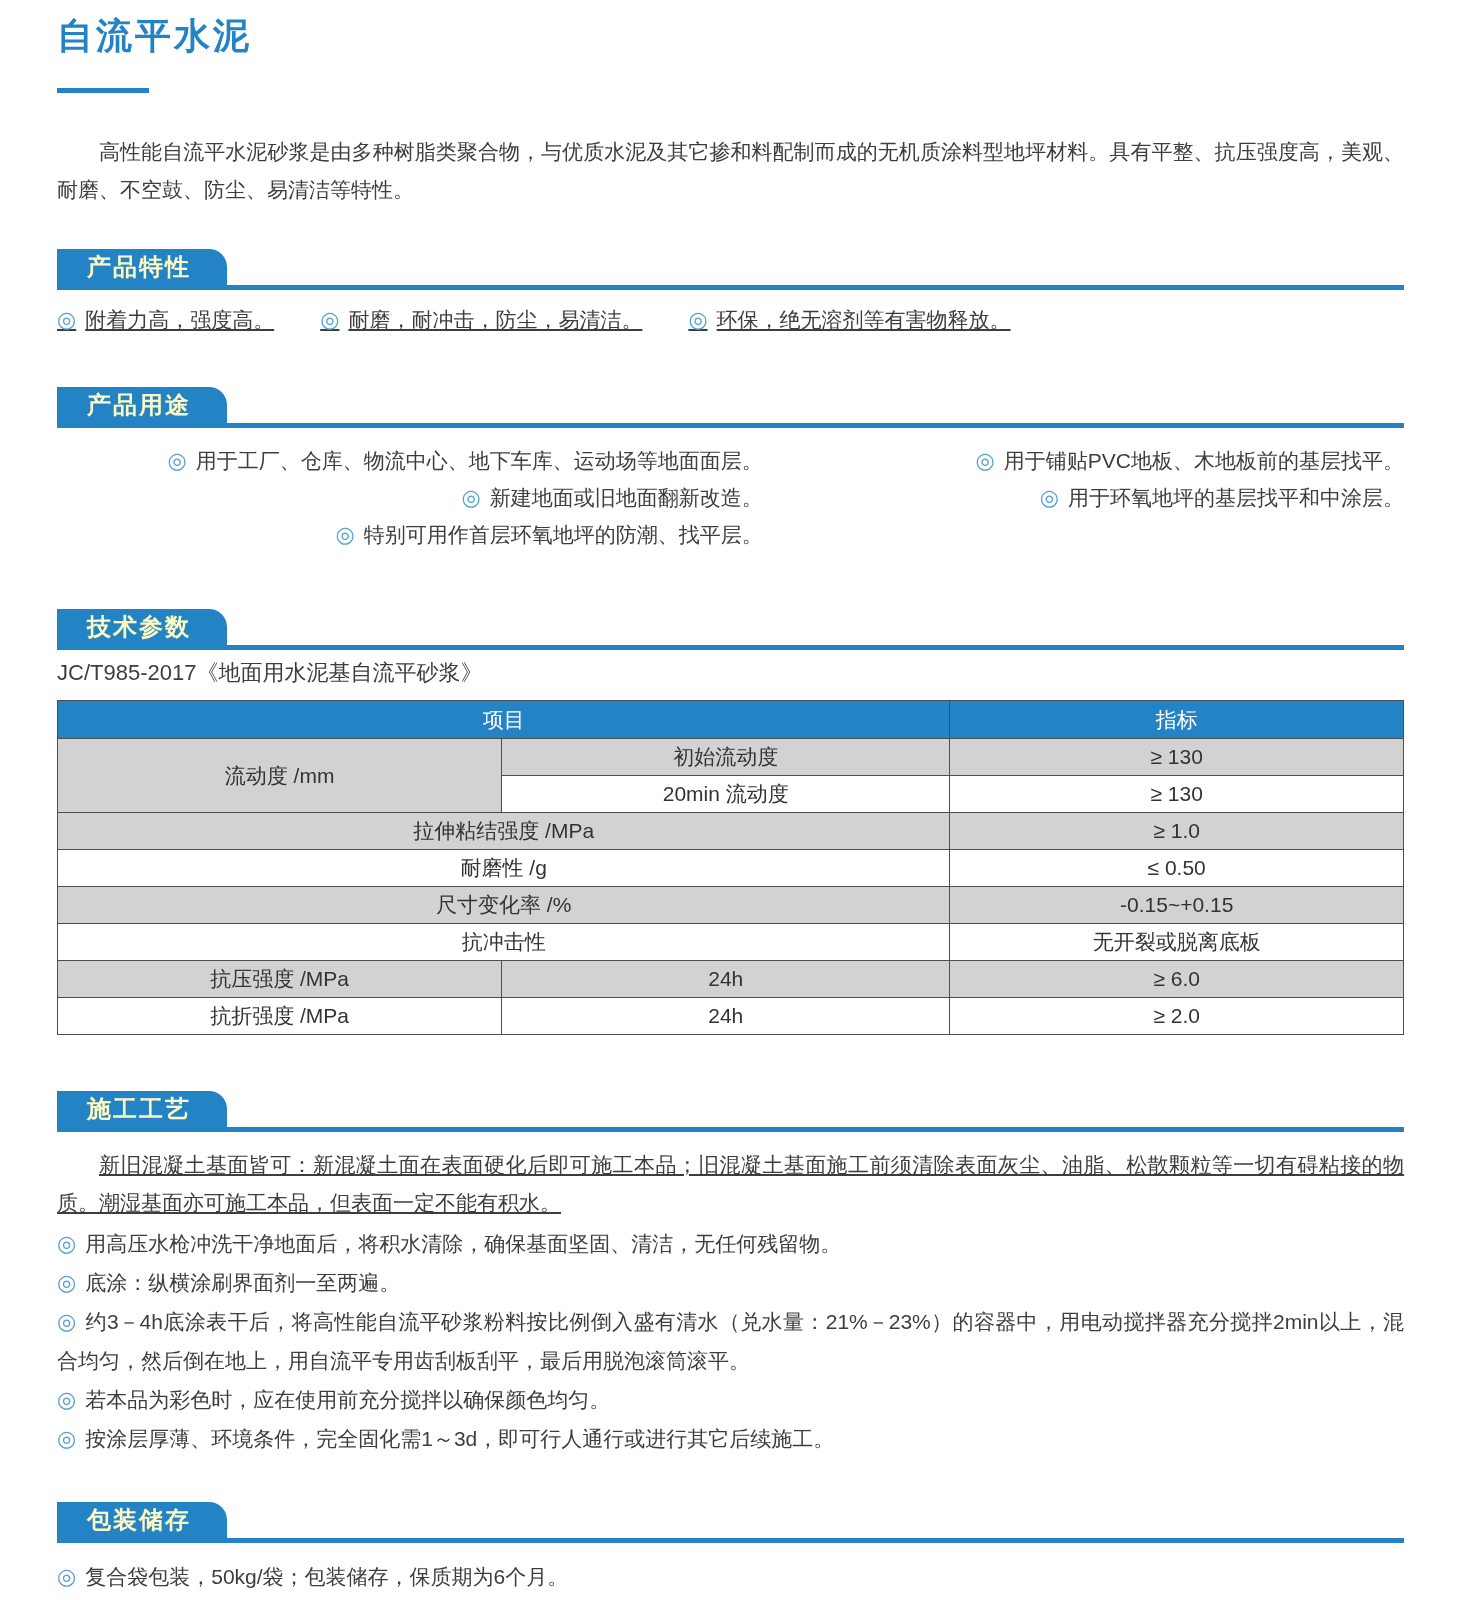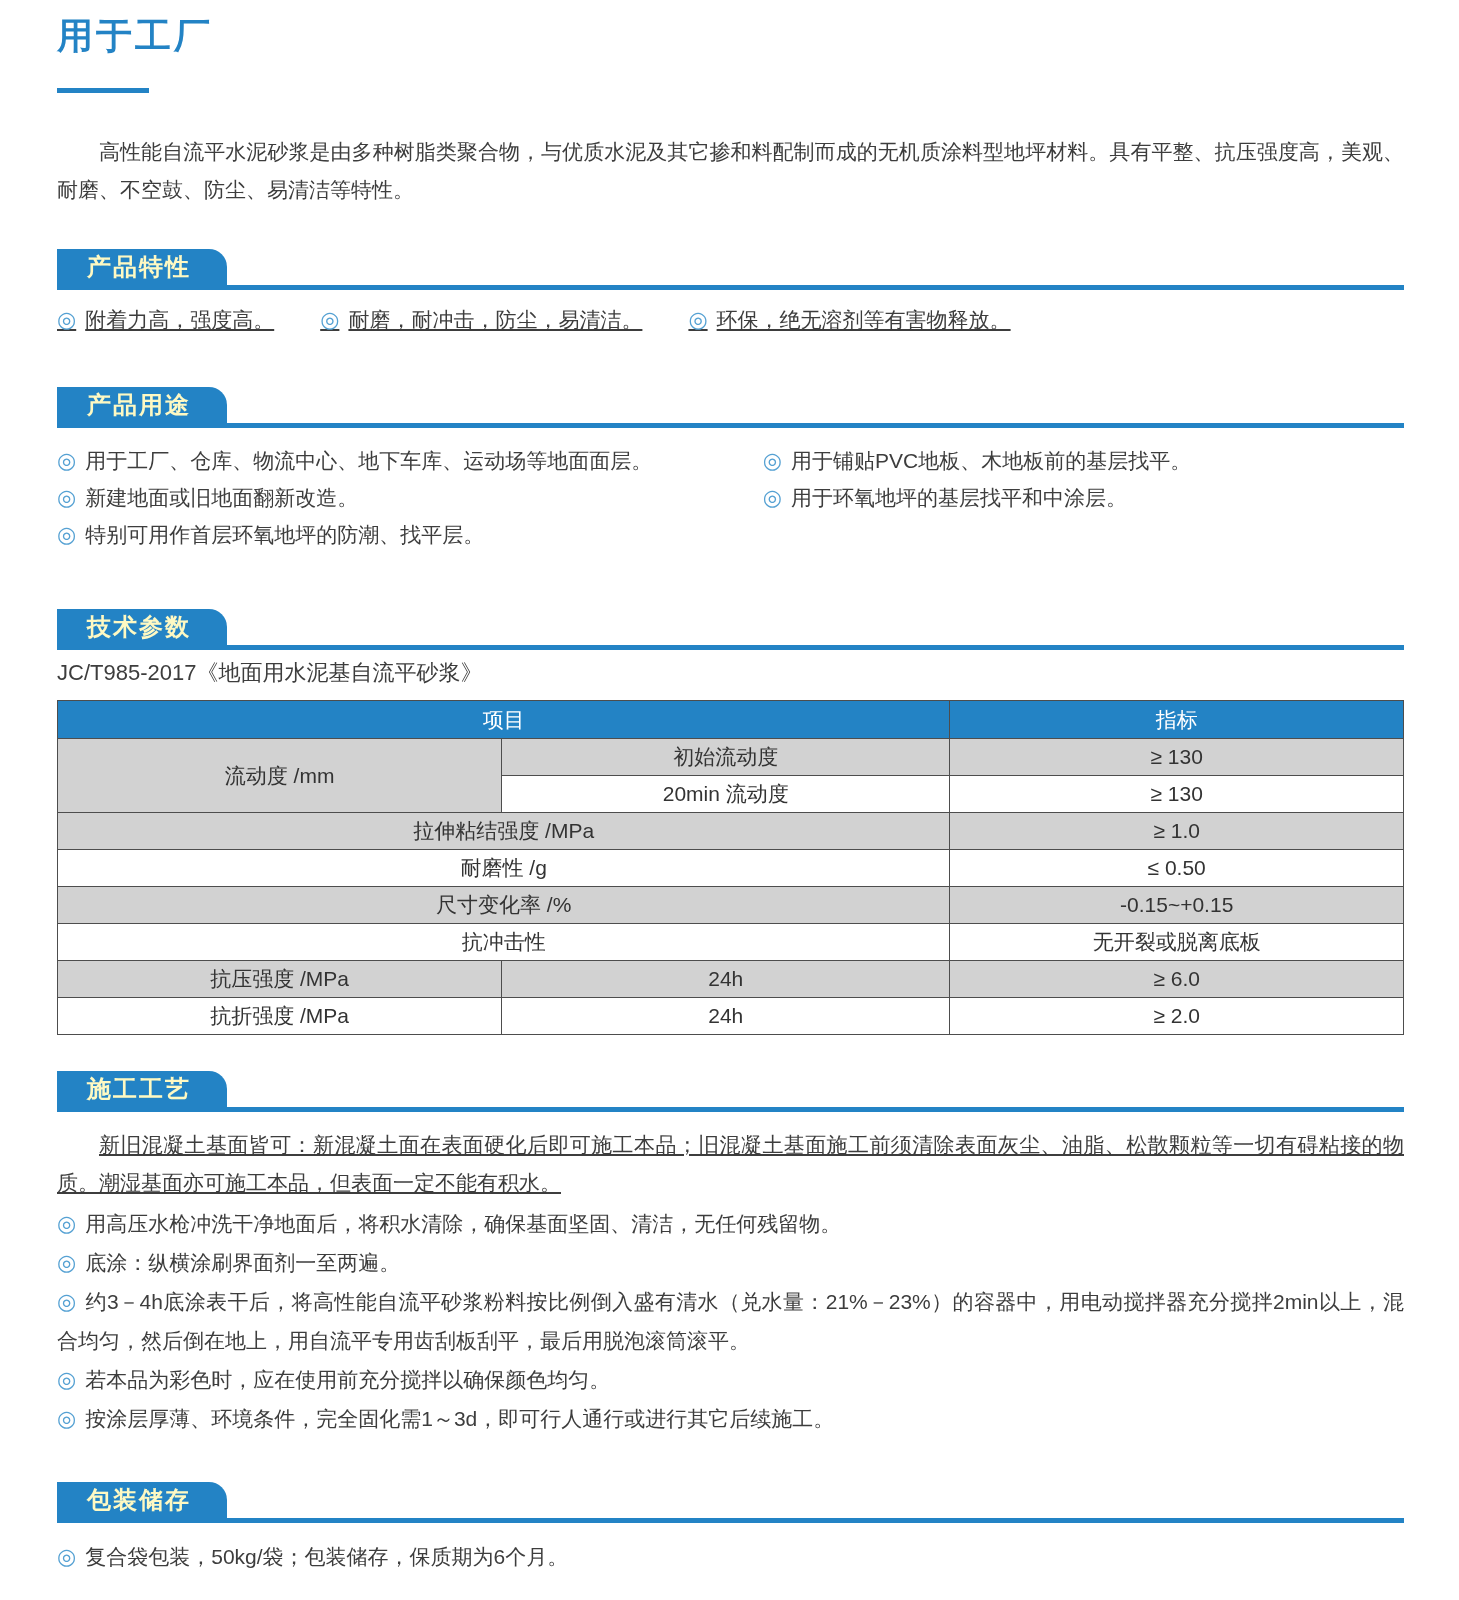--- a/index.html
+++ b/index.html
@@ -75,21 +75,21 @@
   }
 
   
   .section-uses { margin-top: 50px; }
   .uses-grid {
     margin-top: 14px;
     display: grid;
     grid-template-columns: 52.4% 47.6%;
   }
   .uses-col { font-size: 21px; }
-  .uses-col .bullet { line-height: 37px; }
+  .uses-col .bullet { line-height: 37px; text-align: right; }
 
   
   .section-parameters { margin-top: 56px; }
   .standard-caption {
     margin-top: 8px;
     font-size: 22px;
     color: #3d3d3d;
   }
   table.param-table {
     margin-top: 12px;
@@ -109,21 +109,21 @@
     background: var(--accent, #2383c5);
     color: #ffffff;
     font-weight: normal;
     height: 38px;
   }
   .param-table tbody td { height: 37px; color: #333333; }
   .param-table tr.gray td { background: var(--row-gray, #d2d2d2); }
   .param-table tr.white td { background: #ffffff; }
 
   
-  .section-process { margin-top: 36px; }
+  .section-process { margin-top: 56px; }
   .process-paragraph {
     margin-top: 14px;
     font-size: 21px;
     line-height: 38px;
     text-align: justify;
     text-indent: 2em;
     text-decoration: underline;
   }
   .process-list { margin-top: 2px; }
   .process-list .bullet {
@@ -135,21 +135,21 @@
   
   .section-packaging { margin-top: 44px; }
   .packaging-list { margin-top: 14px; }
   .packaging-list .bullet { font-size: 21px; line-height: 40px; }
 </style>
 </head>
 <body>
 
 <main class="content">
 
-  <h1 class="page-title">用于工厂</h1>
+  <h1 class="page-title">自流平水泥</h1>
   <div class="title-underline"></div>
 
   <p class="intro">高性能自流平水泥砂浆是由多种树脂类聚合物，与优质水泥及其它掺和料配制而成的无机质涂料型地坪材料。具有平整、抗压强度高，美观、耐磨、不空鼓、防尘、易清洁等特性。</p>
 
   <section class="section-features">
     <div class="sec-bar">
       <span class="sec-tab">产品特性</span>
     </div>
     <div class="feature-row">
       <div class="bullet"><span class="bullet-icon" style="color: rgb(85, 161, 211);">◎</span><span class="bullet-text">附着力高，强度高。</span></div>

